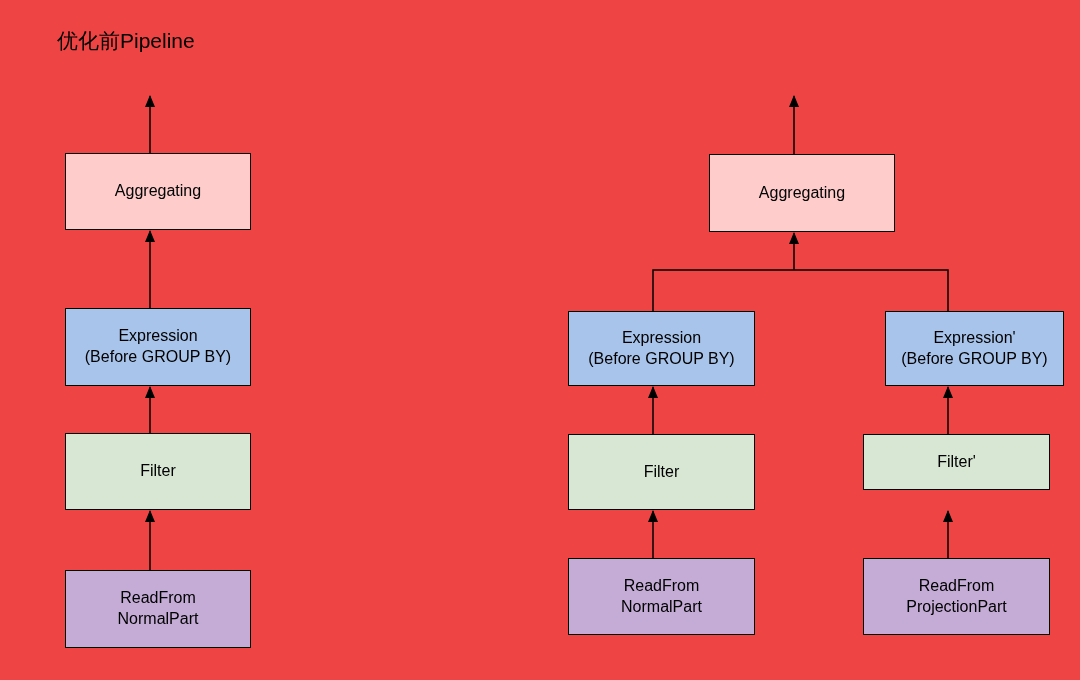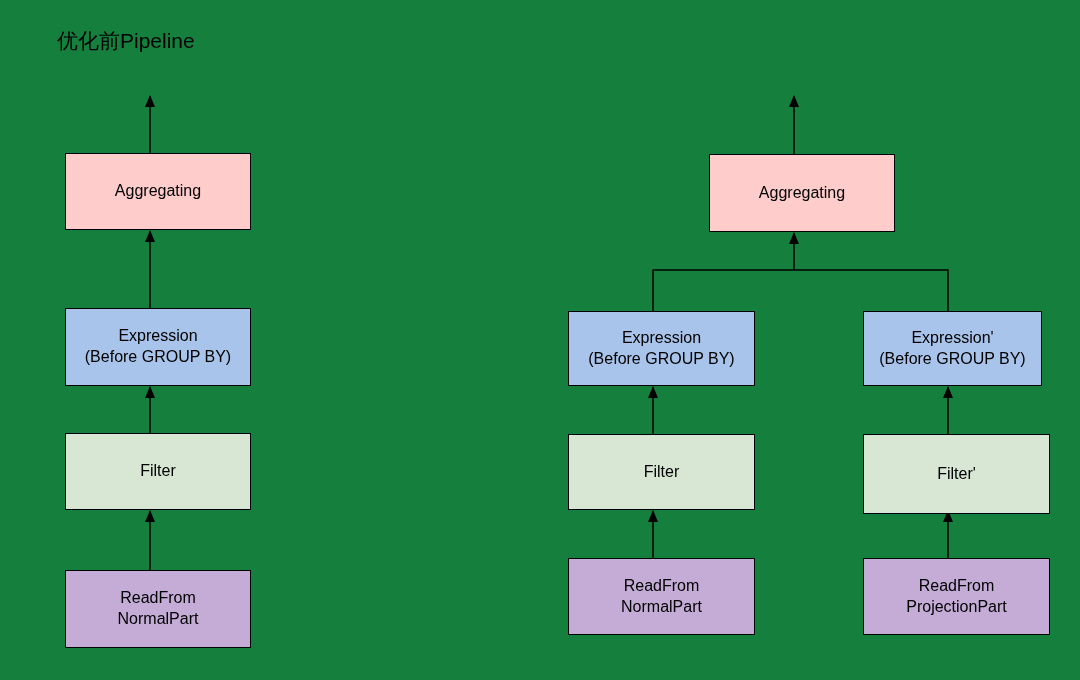--- a/index.html
+++ b/index.html
@@ -1,20 +1,20 @@
 <!DOCTYPE html>
 <html><head>
 <meta charset="utf-8">
 <style>
   html, body { margin: 0; padding: 0; background: #ffffff; }
   #canvas {
     position: relative;
     width: 1080px;
     height: 680px;
-    background: #15803d;
+    background: #ef4444;
     font-family: "Liberation Sans", sans-serif;
     overflow: hidden;
   }
   .title {
     position: absolute;
     font-size: 21px;
     color: #000000;
     white-space: nowrap;
   }
   .node {
@@ -99,22 +99,22 @@
   <div class="node pink" style="left:57px; top:153px; width:186px; height:77px;">Aggregating</div>
   <div class="node blue" style="left:57px; top:308px; width:186px; height:78px;">Expression
 (Before GROUP BY)</div>
   <div class="node green" style="left:57px; top:433px; width:186px; height:77px;">Filter</div>
   <div class="node purple" style="left:57px; top:570px; width:186px; height:78px;">ReadFrom
 NormalPart</div>
 
   <div class="node pink" style="left:701px; top:154px; width:186px; height:78px;">Aggregating</div>
   <div class="node blue" style="left:560px; top:311px; width:187px; height:75px;">Expression
 (Before GROUP BY)</div>
-  <div class="node blue" style="left:855px; top:311px; width:179px; height:75px;">Expression'
+  <div class="node blue" style="left:877px; top:311px; width:179px; height:75px;">Expression'
 (Before GROUP BY)</div>
   <div class="node green" style="left:560px; top:434px; width:187px; height:76px;">Filter</div>
-  <div class="node green" style="left:855px; top:434px; width:187px; height:80px;">Filter'</div>
+  <div class="node green" style="left:855px; top:434px; width:187px; height:56px;">Filter'</div>
   <div class="node purple" style="left:560px; top:558px; width:187px; height:77px;">ReadFrom
 NormalPart</div>
   <div class="node purple" style="left:855px; top:558px; width:187px; height:77px;">ReadFrom
 ProjectionPart</div>
 
 </div>
 
 </body></html>

